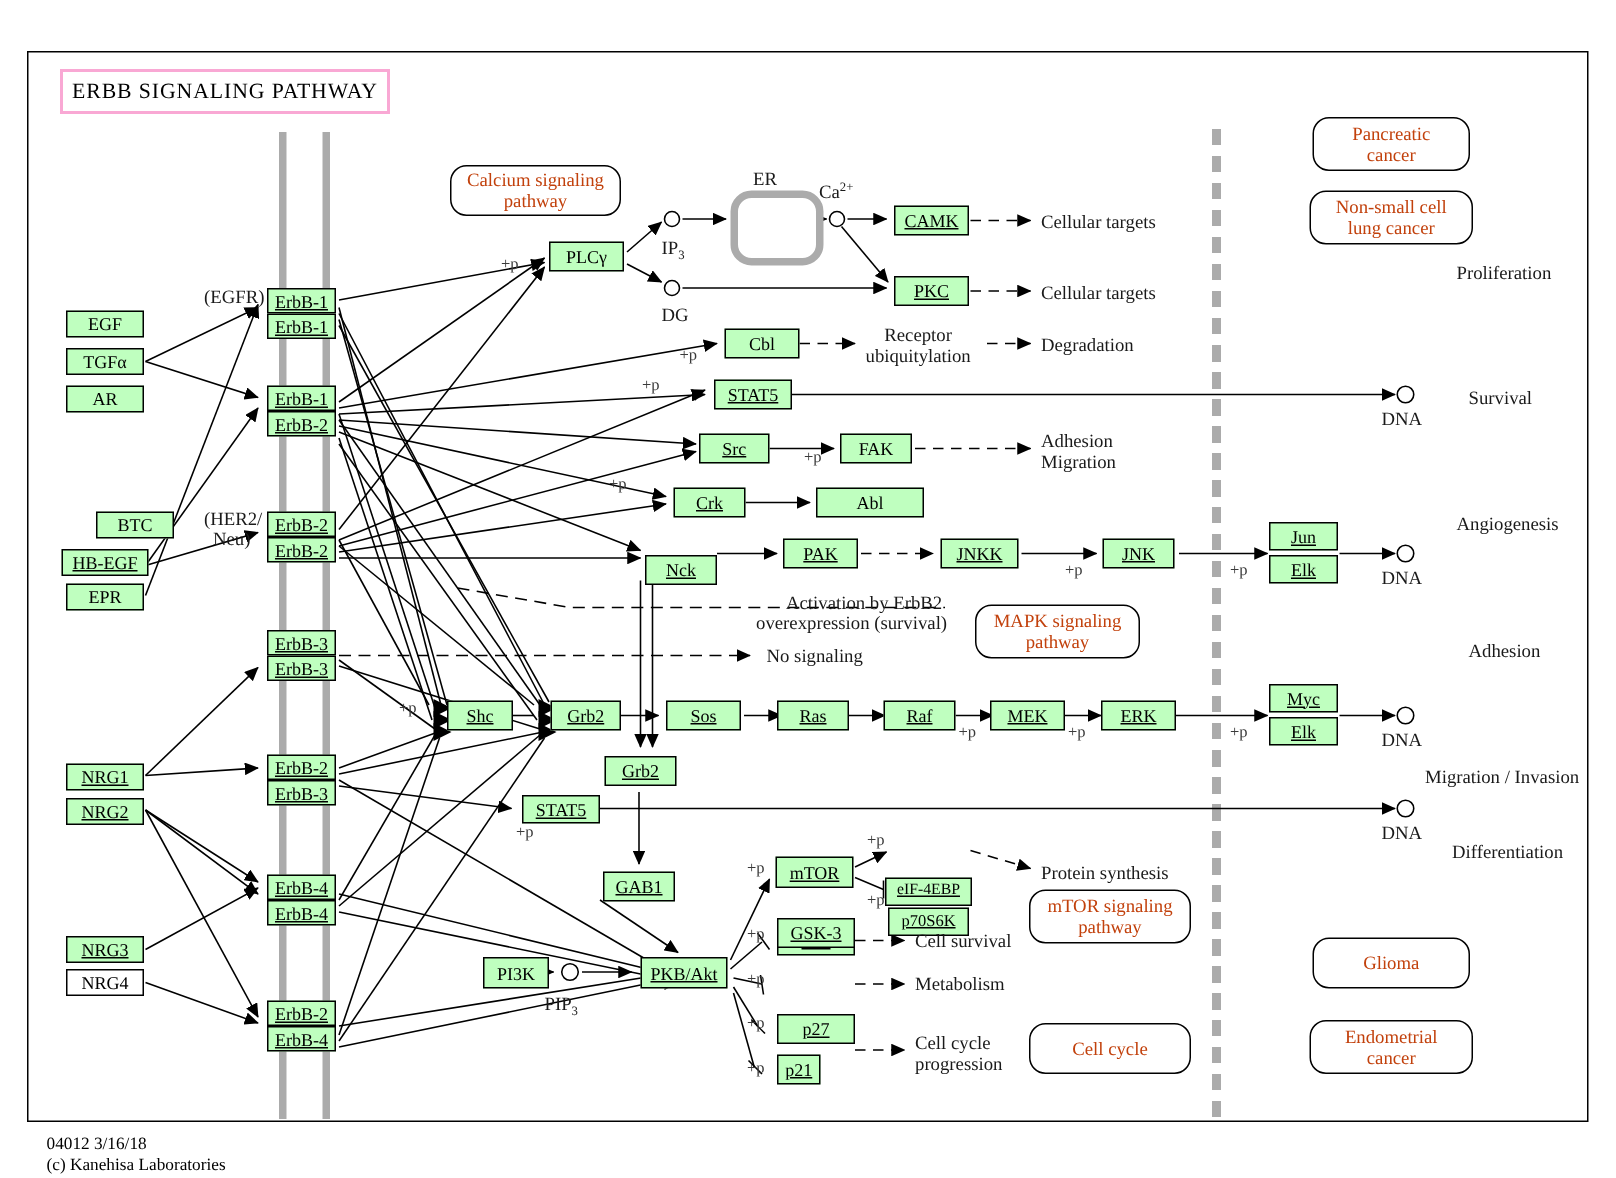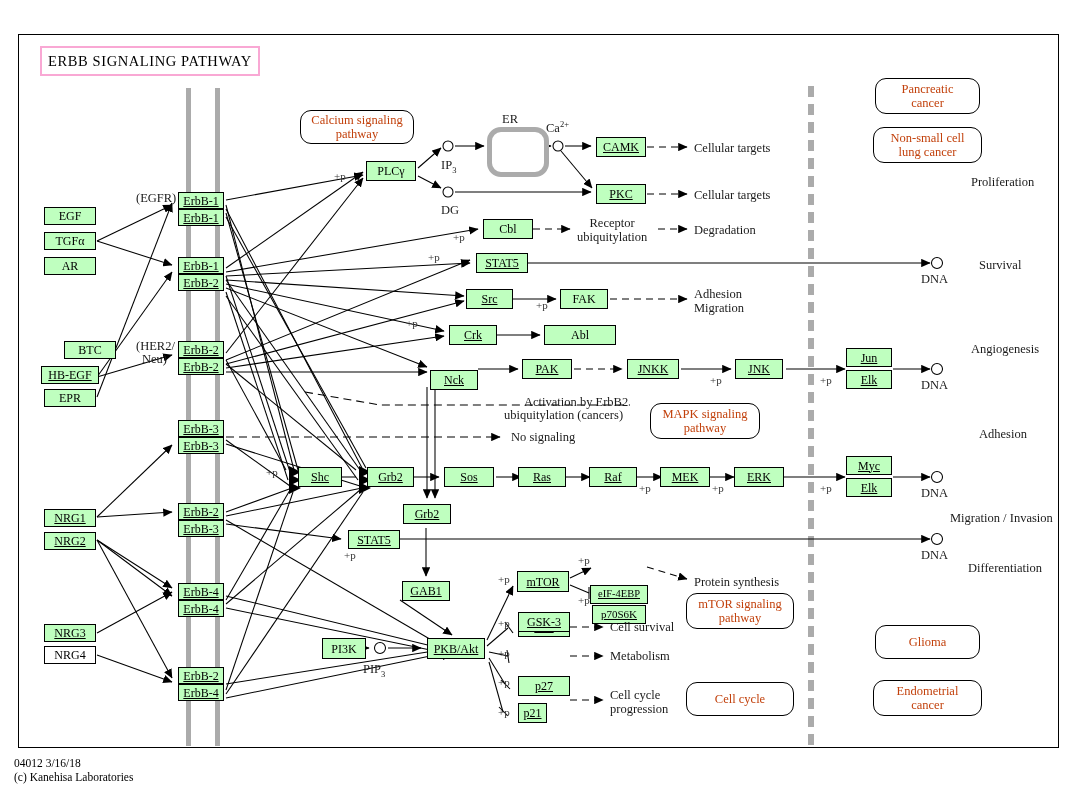--- a/index.html
+++ b/index.html
@@ -458,30 +458,30 @@
   <div class="lbl" style="left:694px;top:287px;white-space:pre-line;">Adhesion
 Migration</div>
   <div class="lbl" style="left:694px;top:575px;">Protein synthesis</div>
   <div class="lbl" style="left:610px;top:620px;">Cell survival</div>
   <div class="lbl" style="left:610px;top:649px;">Metabolism</div>
   <div class="lbl" style="left:610px;top:688px;white-space:pre-line;">Cell cycle
 progression</div>
 
   <div class="lbl" style="left:511px;top:430px;">No signaling</div>
   <div class="lbl" style="left:524px;top:395px;">Activation by ErbB2</div>
-  <div class="lbl" style="left:504px;top:408px;">ubiquitylation (cancers)</div>
+  <div class="lbl" style="left:504px;top:408px;">overexpression (survival)</div>
 
   <div class="lbl" style="left:921px;top:272px;">DNA</div>
   <div class="lbl" style="left:921px;top:378px;">DNA</div>
   <div class="lbl" style="left:921px;top:486px;">DNA</div>
   <div class="lbl" style="left:921px;top:548px;">DNA</div>
 
   <div class="lbl" style="left:971px;top:175px;">Proliferation</div>
   <div class="lbl" style="left:979px;top:258px;">Survival</div>
   <div class="lbl" style="left:971px;top:342px;">Angiogenesis</div>
   <div class="lbl" style="left:979px;top:427px;">Adhesion</div>
   <div class="lbl" style="left:950px;top:511px;">Migration / Invasion</div>
   <div class="lbl" style="left:968px;top:561px;">Differentiation</div>
 
-  <div class="foot" style="left:14px;top:757px;">04012 3/16/18
+  <div class="foot" style="left:31px;top:757px;">04012 3/16/18
 (c) Kanehisa Laboratories</div>
 
 </div>
 
 </body></html>

